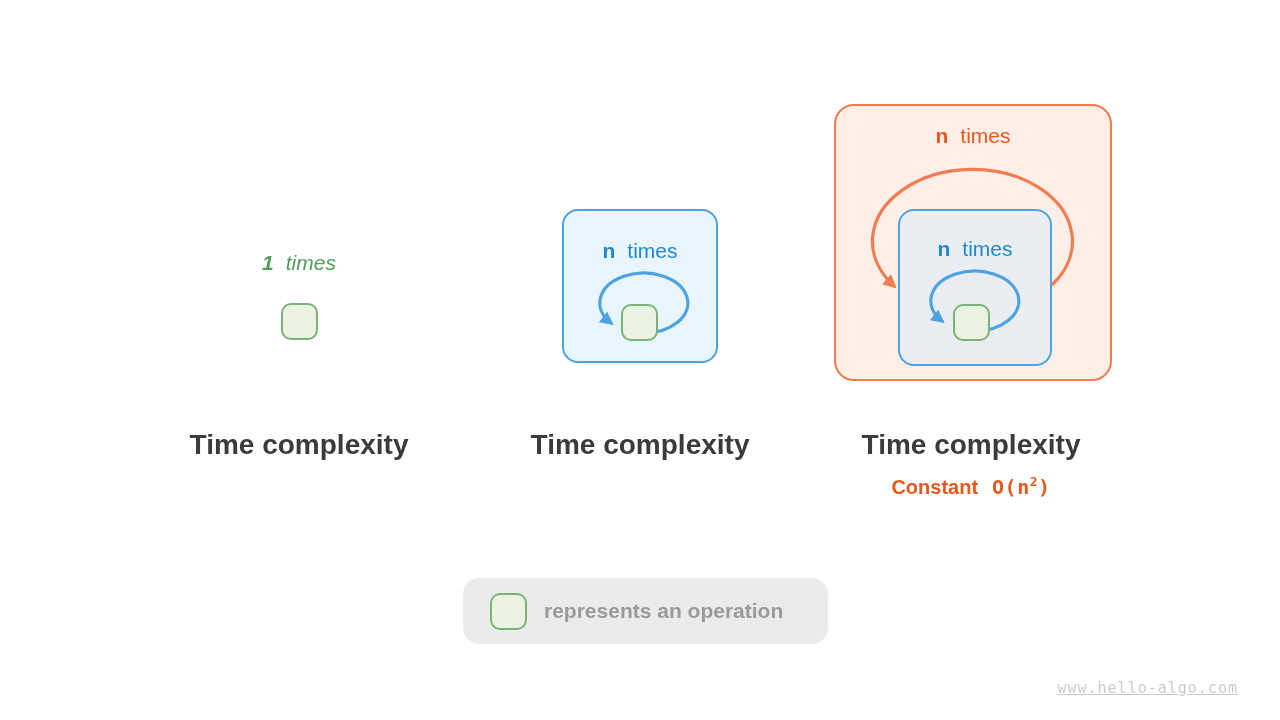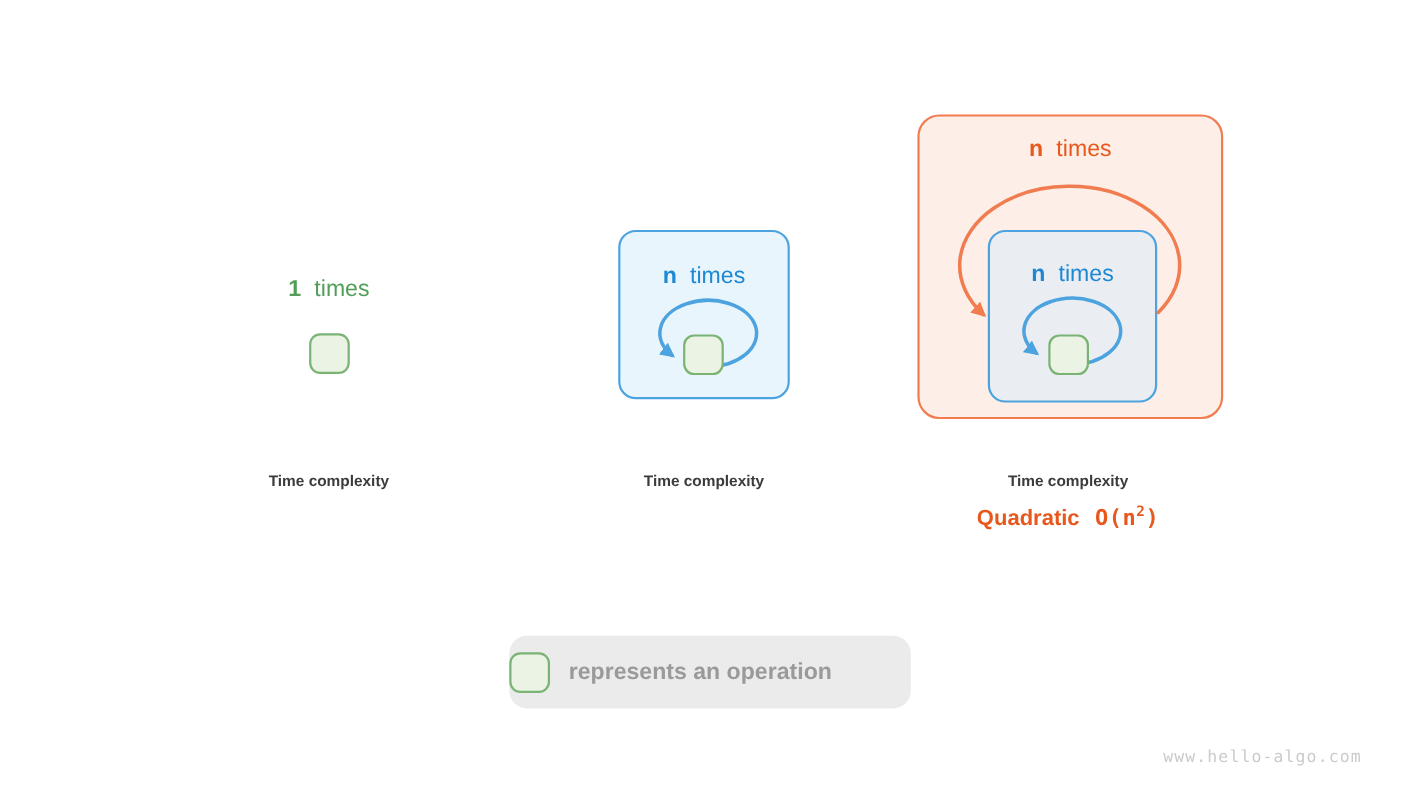--- a/index.html
+++ b/index.html
@@ -12,21 +12,21 @@
   .canvas{position:relative;width:1280px;height:720px;background:#fff;overflow:hidden;
           font-family:"Liberation Sans",sans-serif;}
 
   
   .times{font-size:21px;white-space:nowrap;}
   .times .count{font-weight:bold;margin-right:12px;}
   .times .word{font-weight:normal;margin-top:48px;}
   .t-green{color:var(--green-text);}
   .t-blue{color:var(--blue-text);}
   .t-orange{color:var(--orange-text);}
-  .times-abs{position:absolute;left:219px;top:251px;width:160px;text-align:center;}
+  .times-abs{position:absolute;left:219px;top:251px;width:160px;text-align:center;font-style:italic;}
   .panel-times{position:relative;z-index:2;text-align:center;}
 
   
   .op-box{position:absolute;width:37px;height:37px;box-sizing:border-box;z-index:3;
           border:2px solid var(--green-box-border);background:var(--green-box-fill);border-radius:10px;}
 
   
   .panel{position:absolute;box-sizing:border-box;}
   .panel-linear{left:562px;top:209px;width:156px;height:154px;border:2px solid var(--blue-border);
                 background:var(--blue-panel-fill);border-radius:16px;}
@@ -39,37 +39,37 @@
   .panel-inner .panel-times{margin-top:26px;}
 
   .loop-svg{position:absolute;left:0;top:0;width:100%;height:100%;z-index:1;}
   .loop-blue{stroke:var(--blue-border);stroke-width:3.2;fill:none;stroke-linecap:round;}
   .arc-orange{stroke:var(--orange-border);stroke-width:3.2;fill:none;stroke-linecap:round;}
   .mk-blue{fill:var(--blue-border);}
   .mk-orange{fill:var(--orange-border);}
 
   
   .caption{position:absolute;top:429px;width:300px;text-align:center;}
-  .cap-title{font-size:14px;font-weight:bold;color:var(--dark-text);}
+  .cap-title{font-size:28px;font-weight:bold;color:var(--dark-text);}
   .cap-value{margin-top:13px;font-size:20px;font-weight:bold;white-space:nowrap;}
   .cap-value .cap-name{margin-right:14px;}
   .cap-o{font-family:"DejaVu Sans Mono",monospace;font-weight:bold;letter-spacing:0.5px;}
   .cap-o sup{font-size:13px;}
   .val-green{color:var(--green-text);}
   .val-blue{color:var(--blue-text);}
   .val-orange{color:var(--orange-text);}
 
   
   .legend{position:absolute;left:463px;top:578px;width:365px;height:66px;box-sizing:border-box;
-          background:var(--legend-bg);border-radius:16px;display:flex;align-items:center;}
+          background:var(--legend-bg);border-radius:16px;display:flex;align-items:center;padding-left:27px;}
   .legend .op-box{position:static;flex:none;}
   .legend-label{margin-left:17px;font-size:21px;font-weight:bold;color:var(--legend-text);}
 
   .watermark{position:absolute;right:42px;bottom:23px;font-family:"DejaVu Sans Mono",monospace;
-             font-size:15px;letter-spacing:1px;color:var(--watermark);}
+             font-size:15px;letter-spacing:1px;color:var(--watermark);text-decoration:underline;}
 </style>
 </head>
 <body>
 
 <div class="canvas">
 
   <svg width="0" height="0" style="position:absolute" aria-hidden="true">
     <defs>
       <marker id="ah-blue" viewBox="0 0 10 10" refX="7.5" refY="5" markerWidth="4.2" markerHeight="4.2" orient="auto">
         <path d="M0 0 L10 5 L0 10 Z" class="mk-blue"></path>
@@ -117,21 +117,21 @@
     <div class="cap-title">Time complexity</div>
   </div>
 
   <div class="caption" style="left:490px;">
     <div class="cap-title">Time complexity</div>
   </div>
 
   <div class="caption" style="left:821px;">
     <div class="cap-title">Time complexity</div>
     <div class="cap-value val-orange">
-      <span class="cap-name">Quadratic</span><span class="cap-o"><span>O(n</span><sup>2</sup><span>)</span></span>
+      <span class="cap-name">Constant</span><span class="cap-o"><span>O(n</span><sup>2</sup><span>)</span></span>
     </div>
   </div>
 
   <div class="legend">
     <span class="op-box"></span>
     <span class="legend-label">represents an operation</span>
   </div>
 
   <div class="watermark">www.hello-algo.com</div>
 

